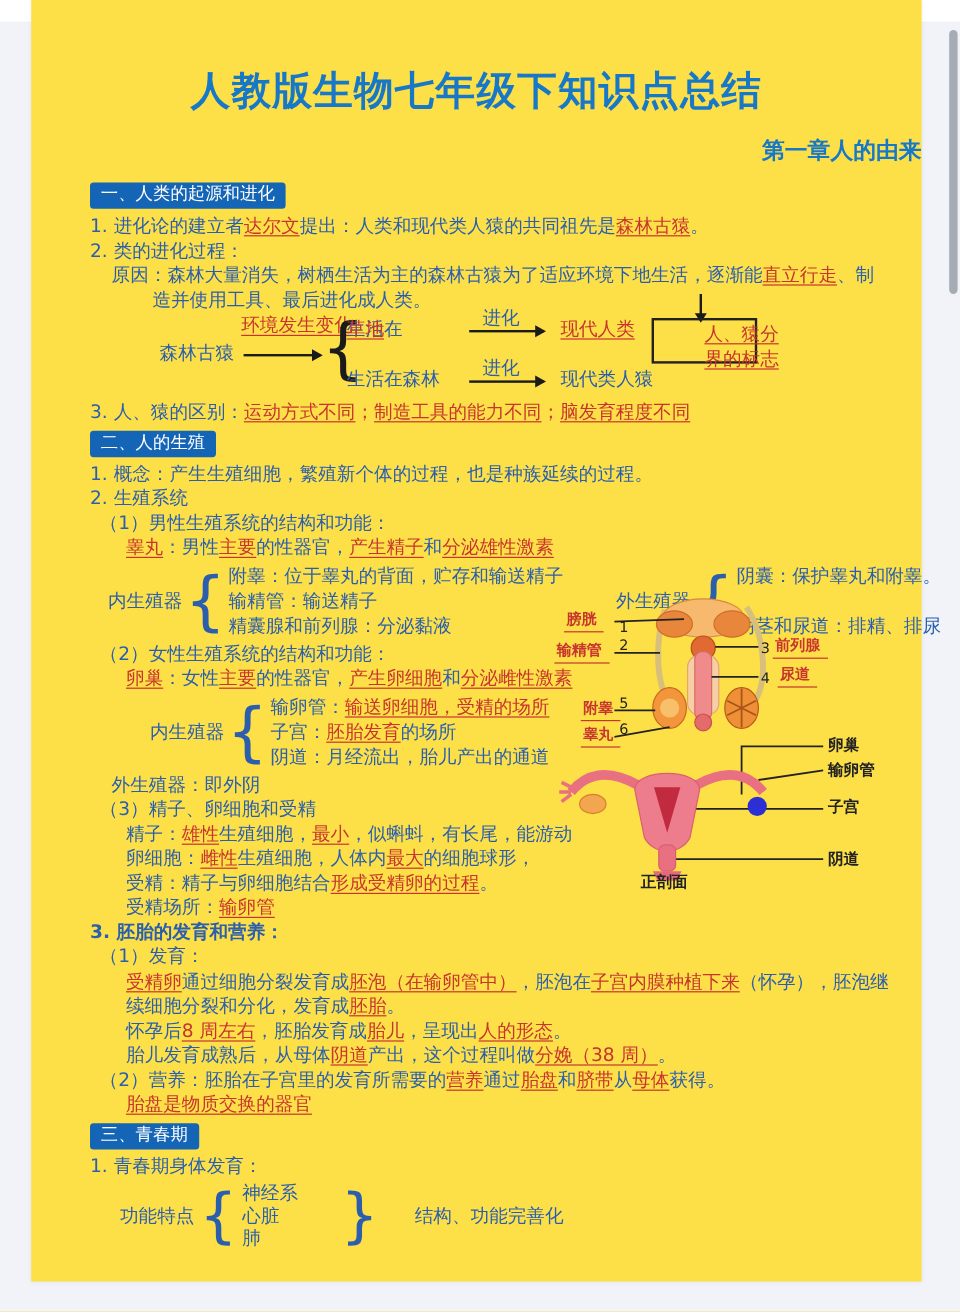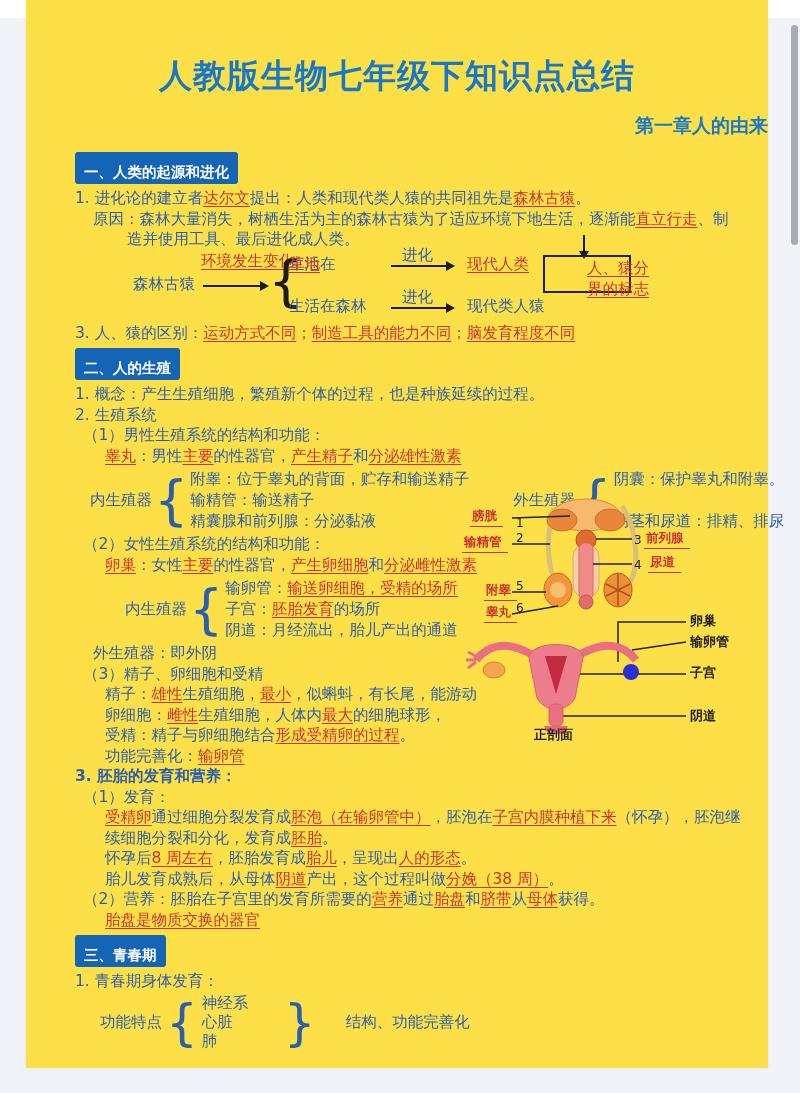--- a/index.html
+++ b/index.html
@@ -10,22 +10,22 @@
   html,body{width:800px;height:1093px;overflow:hidden;}
   body{background:var(--gutter);font-family:"DejaVu Sans","Liberation Sans",sans-serif;position:relative;}
   .topstrip{position:absolute;left:0;top:0;width:800px;height:18px;background:#ffffff;}
   .page{position:absolute;left:26px;top:0;width:742px;height:1068px;background:#fde047;box-shadow:0 0 4px rgba(0,0,0,.06);}
   .scroll-thumb{position:absolute;right:2px;top:25px;width:7px;height:220px;border-radius:4px;background:#a6abb4;}
 
   .doc-title{margin-top:54px;text-align:center;font-size:33px;font-weight:bold;color:var(--titleblue);letter-spacing:1px;}
   .doc-subtitle{margin-top:14px;text-align:right;font-size:19px;font-weight:bold;color:var(--titleblue);}
   .content{padding:8px 26px 0 49px;font-size:15.5px;line-height:20.5px;color:var(--blue);}
 
-  .badge{display:inline-block;background:var(--badgebg);color:#fff;font-weight:bold;font-size:14.5px;
-         line-height:17px;padding:12px 9px 3px 9px;border-radius:3px;margin:5px 0 4px 0;}
+  .badge{display:inline-block;background:var(--badgebg);color:#fff;font-weight:normal;font-size:14.5px;
+         line-height:17px;padding:2px 9px 3px 9px;border-radius:3px;margin:5px 0 4px 0;}
   .badge-wrap{line-height:0;}
   .line{white-space:nowrap;}
   .seg-b{color:var(--blue);}
   .seg-bb{color:var(--blue);font-weight:bold;}
   .seg-r{color:var(--red);}
   .seg-ru{color:var(--red);text-decoration:underline;text-underline-offset:3px;text-decoration-thickness:1px;}
 
   
   .flow{position:relative;height:68px;margin:3px 0 2px 0;}
   .flow span{position:absolute;white-space:nowrap;}
@@ -91,20 +91,21 @@
 <body>
 
 <div class="topstrip"></div>
 
 <div class="page">
   <div class="doc-title">人教版生物七年级下知识点总结</div>
   <div class="doc-subtitle">第一章人的由来</div>
   <div class="content" id="content">
       <div class="badge-wrap"><span class="badge">一、人类的起源和进化</span></div>
       <div class="line"><span class="seg-b">1. 进化论的建立者</span><span class="seg-ru">达尔文</span><span class="seg-b">提出：人类和现代类人猿的共同祖先是</span><span class="seg-ru">森林古猿</span><span class="seg-b">。</span></div>
+      <div class="line"><span class="seg-b">2. 类的进化过程：</span></div>
       <div class="line" style="margin-left: 18px;"><span class="seg-b">原因：森林大量消失，树栖生活为主的森林古猿为了适应环境下地生活，逐渐能</span><span class="seg-ru">直立行走</span><span class="seg-b">、制</span></div>
       <div class="line" style="margin-left: 52px;"><span class="seg-b">造并使用工具、最后进化成人类。</span></div>
   <div class="flow">
     <span class="f-env seg-ru">环境发生变化</span>
     <span class="f-root seg-b">森林古猿</span>
     <span class="f-arrow f-arrow-main"></span>
     <span class="f-brace">{</span>
     <span class="f-b1">
           <span class="seg-b">生活在</span>
           <span class="seg-ru">草地</span>
@@ -152,21 +153,21 @@
           <div class="line"><span class="seg-b">输卵管：</span><span class="seg-ru">输送卵细胞，受精的场所</span></div>
           <div class="line"><span class="seg-b">子宫：</span><span class="seg-ru">胚胎发育</span><span class="seg-b">的场所</span></div>
           <div class="line"><span class="seg-b">阴道：月经流出，胎儿产出的通道</span></div>
         </div>
   </div>
 <div class="line" style="margin-left: 18px;"><span class="seg-b">外生殖器：即外阴</span></div>
       <div class="line" style="margin-left: 8px;"><span class="seg-b">（3）精子、卵细胞和受精</span></div>
       <div class="line" style="margin-left: 30px;"><span class="seg-b">精子：</span><span class="seg-ru">雄性</span><span class="seg-b">生殖细胞，</span><span class="seg-ru">最小</span><span class="seg-b">，似蝌蚪，有长尾，能游动</span></div>
       <div class="line" style="margin-left: 30px;"><span class="seg-b">卵细胞：</span><span class="seg-ru">雌性</span><span class="seg-b">生殖细胞，人体内</span><span class="seg-ru">最大</span><span class="seg-b">的细胞球形，</span></div>
       <div class="line" style="margin-left: 30px;"><span class="seg-b">受精：精子与卵细胞结合</span><span class="seg-ru">形成受精卵的过程</span><span class="seg-b">。</span></div>
-      <div class="line" style="margin-left: 30px;"><span class="seg-b">功能完善化：</span><span class="seg-ru">输卵管</span></div>
+      <div class="line" style="margin-left: 30px;"><span class="seg-b">受精场所：</span><span class="seg-ru">输卵管</span></div>
       <div class="line"><span class="seg-bb">3. 胚胎的发育和营养：</span></div>
       <div class="line" style="margin-left: 8px;"><span class="seg-b">（1）发育：</span></div>
       <div class="line" style="margin-left: 30px;"><span class="seg-ru">受精卵</span><span class="seg-b">通过细胞分裂发育成</span><span class="seg-ru">胚泡（在输卵管中）</span><span class="seg-b">，胚泡在</span><span class="seg-ru">子宫内膜种植下来</span><span class="seg-b">（怀孕），胚泡继</span></div>
       <div class="line" style="margin-left: 30px;"><span class="seg-b">续细胞分裂和分化，发育成</span><span class="seg-ru">胚胎</span><span class="seg-b">。</span></div>
       <div class="line" style="margin-left: 30px;"><span class="seg-b">怀孕后</span><span class="seg-ru">8 周左右</span><span class="seg-b">，胚胎发育成</span><span class="seg-ru">胎儿</span><span class="seg-b">，呈现出</span><span class="seg-ru">人的形态</span><span class="seg-b">。</span></div>
       <div class="line" style="margin-left: 30px;"><span class="seg-b">胎儿发育成熟后，从母体</span><span class="seg-ru">阴道</span><span class="seg-b">产出，这个过程叫做</span><span class="seg-ru">分娩（38 周）</span><span class="seg-b">。</span></div>
       <div class="line" style="margin-left: 8px;"><span class="seg-b">（2）营养：胚胎在子宫里的发育所需要的</span><span class="seg-ru">营养</span><span class="seg-b">通过</span><span class="seg-ru">胎盘</span><span class="seg-b">和</span><span class="seg-ru">脐带</span><span class="seg-b">从</span><span class="seg-ru">母体</span><span class="seg-b">获得。</span></div>
       <div class="line" style="margin-left: 30px;"><span class="seg-ru">胎盘是物质交换的器官</span></div>
       <div class="badge-wrap"><span class="badge">三、青春期</span></div>
       <div class="line"><span class="seg-b">1. 青春期身体发育：</span></div>

